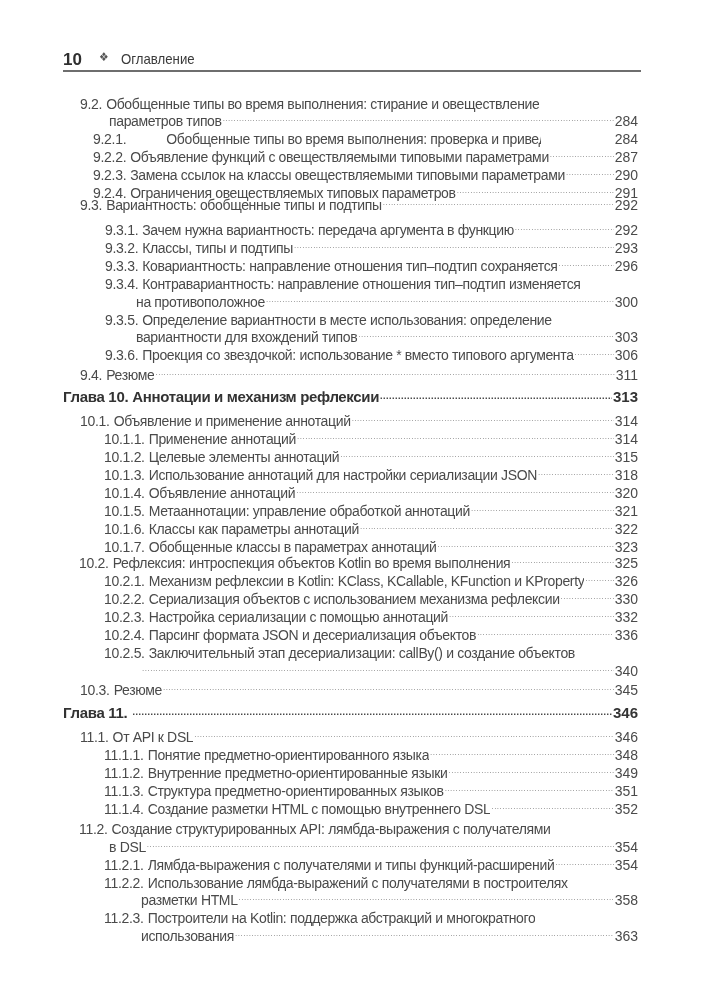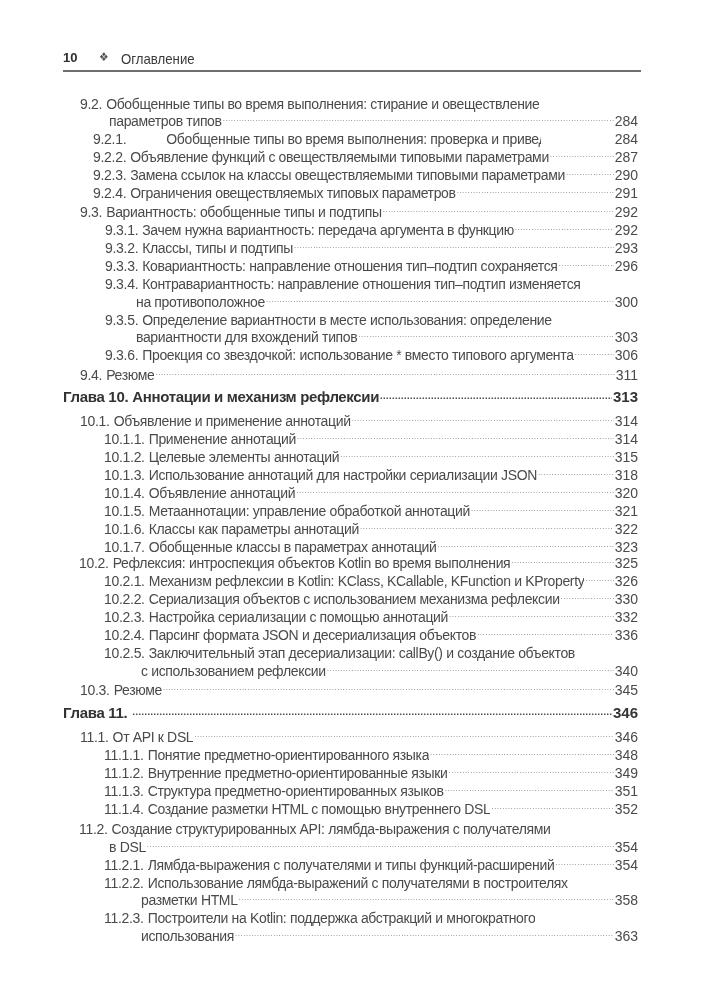--- a/index.html
+++ b/index.html
@@ -2,21 +2,21 @@
 <html><head>
 <meta charset="utf-8">
 <style>
   html, body { margin:0; padding:0; }
   body {
     width:703px; height:1001px; background:#ffffff; position:relative; overflow:hidden;
     font-family:"DejaVu Sans Condensed","Liberation Sans Narrow","Liberation Sans",sans-serif;
     color:#4a4a4a;
   }
   .header { position:absolute; left:63px; top:48px; width:577px; height:22px; }
-  .header .pnum { position:absolute; left:0; top:2px; font-size:13px; font-weight:bold; color:#2f2f2f; font-family:"Liberation Sans",sans-serif; }
+  .header .pnum { position:absolute; left:0; top:2px; font-size:17px; font-weight:bold; color:#2f2f2f; font-family:"Liberation Sans",sans-serif; }
   .header .orn { position:absolute; left:36px; top:2px; font-size:12px; color:#555; }
   .header .title { position:absolute; left:58px; top:2px; font-size:15px; color:#3a3a3a; font-family:"Liberation Sans",sans-serif; transform:scaleX(0.88); transform-origin:left; }
   .rule { position:absolute; left:63px; top:70px; width:578px; height:2px; background:#6e6e6e; }
 
   .row { position:absolute; right:65px; height:18px; display:flex; align-items:baseline; font-size:14px; line-height:18px; white-space:nowrap; font-family:"Liberation Sans",sans-serif; }
   .row .num { flex:0 0 auto; letter-spacing:-0.3px; }
   .row .txt { flex:0 1 auto; overflow:hidden; letter-spacing:-0.35px; }
   .row .dots { flex:1 1 auto; overflow:hidden; height:18px; position:relative; margin:0 1px; }
   .row .dots::after { content:"..................................................................................................................................................................................................................."; position:absolute; left:0; bottom:3px; font-size:8px; letter-spacing:0.5px; color:#6a6a6a; line-height:8px; }
   .row .pg { flex:0 0 auto; text-align:right; }
@@ -65,21 +65,21 @@
       <span class="txt">Замена ссылок на классы овеществляемыми типовыми параметрами</span>
       <span class="dots"></span>
       <span class="pg">290</span>
     </div>
     <div class="row" style="left: 93px; top: 180px;">
       <span class="num">9.2.4.</span>
       <span class="txt">Ограничения овеществляемых типовых параметров</span>
       <span class="dots"></span>
       <span class="pg">291</span>
     </div>
-    <div class="row" style="left: 80px; top: 199px;">
+    <div class="row" style="left: 80px; top: 192px;">
       <span class="num">9.3.</span>
       <span class="txt">Вариантность: обобщенные типы и подтипы</span>
       <span class="dots"></span>
       <span class="pg">292</span>
     </div>
     <div class="row" style="left: 105px; top: 217px;">
       <span class="num">9.3.1.</span>
       <span class="txt">Зачем нужна вариантность: передача аргумента в функцию</span>
       <span class="dots"></span>
       <span class="pg">292</span>
@@ -217,21 +217,20 @@
       <span class="pg">336</span>
     </div>
     <div class="row noleader" style="left: 104px; top: 640px;">
       <span class="num">10.2.5.</span>
       <span class="txt">Заключительный этап десериализации: callBy() и создание объектов</span>
       <span class="dots"></span>
       <span class="pg"></span>
     </div>
     <div class="row" style="left: 141px; top: 658px;">
       <span class="num" style="margin-right: 0px;"></span>
-      <span class="txt">с использованием рефлексии</span>
       <span class="dots"></span>
       <span class="pg">340</span>
     </div>
     <div class="row" style="left: 80px; top: 677px;">
       <span class="num">10.3.</span>
       <span class="txt">Резюме</span>
       <span class="dots"></span>
       <span class="pg">345</span>
     </div>
     <div class="row chap" style="left: 63px; top: 700px;">

